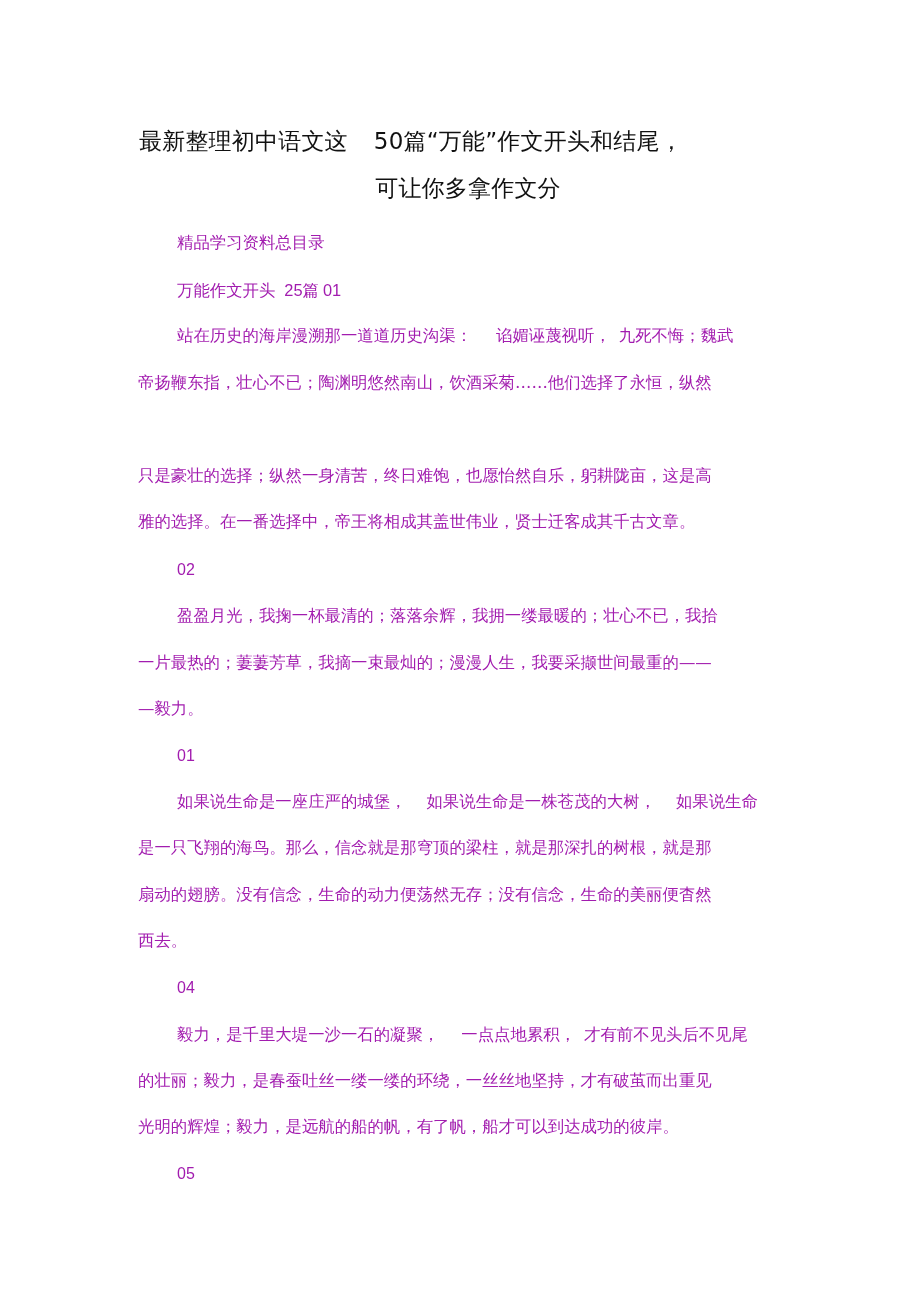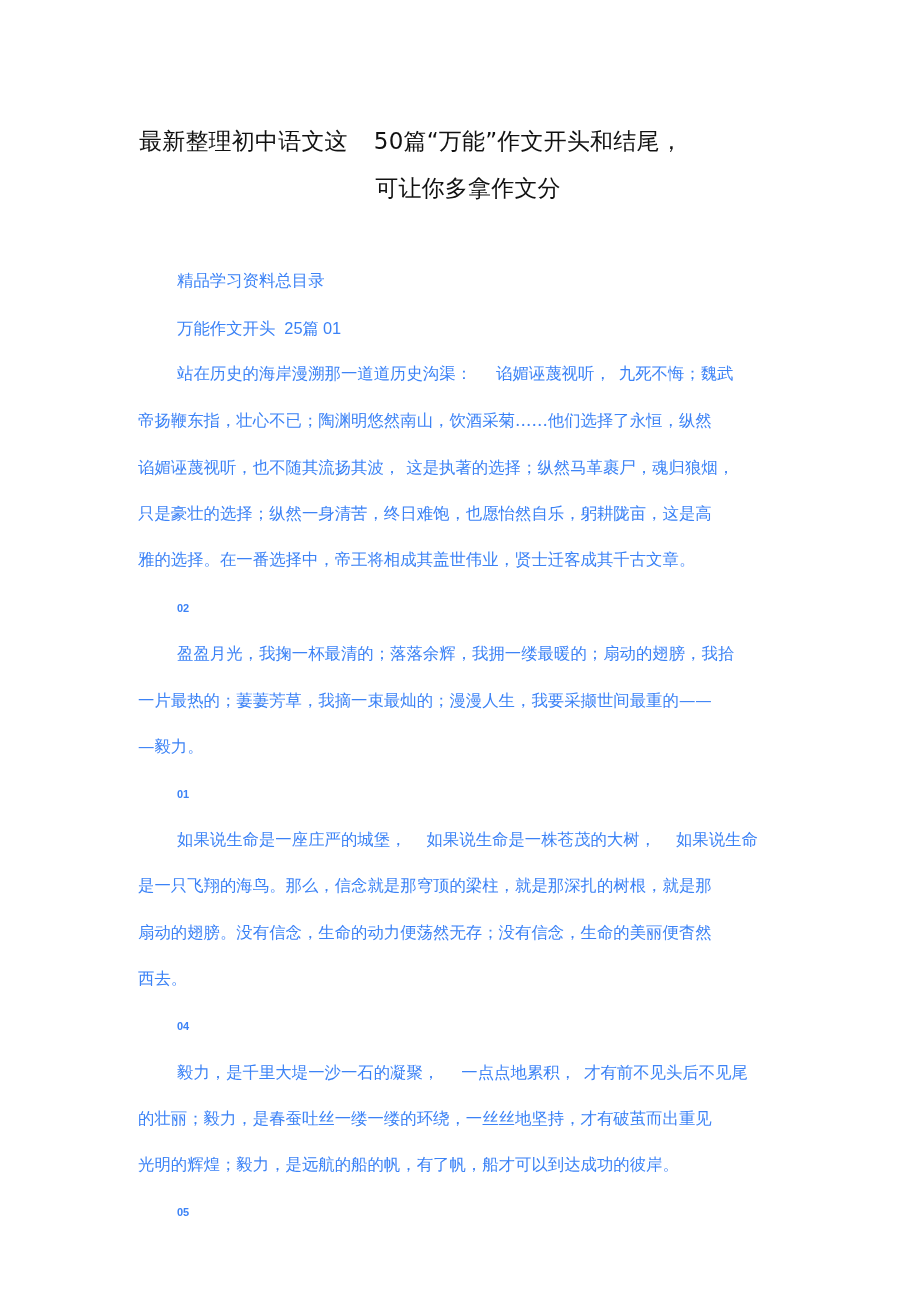--- a/index.html
+++ b/index.html
@@ -33,29 +33,27 @@
   .title-line.l1 { left: 139px; top: 125px; }
   .title-line.l2 { left: 0; width: 920px; text-align: center; top: 172px; padding-left: 8px; }
   .title-line .gap { display: inline-block; width: 26px; }
 
   .line {
     position: absolute;
     left: 138px;
     font-size: 16.4px;
     line-height: 22px;
     white-space: nowrap;
-    color: #3b82f6;
-    margin-top: 38px;
+    color: #a21caf;
   }
   .line.indent { left: 177px; }
   .line.num {
     left: 177px;
     font-family: "Liberation Sans", "DejaVu Sans", sans-serif;
-    font-size: 11px;
-    font-weight: bold;
+    font-size: 16px;
   }
   .line .sp { display: inline-block; }
   .sans { font-family: "Liberation Sans", "DejaVu Sans", sans-serif; }
 </style>
 </head>
 <body>
 
 <div class="page">
 
   <div class="title-line l1">
@@ -66,28 +64,25 @@
   <div class="line indent" style="top:230px;">精品学习资料总目录</div>
 
   <div class="line indent" style="top:277px;">
     <span>万能作文开头</span><span class="sp" style="width:9px"></span><span class="sans">25篇</span><span class="sp" style="width:4px"></span><span class="sans">01</span>
   </div>
 
   <div class="line indent" style="top:323px;">
     <span>站在历史的海岸漫溯那一道道历史沟渠：</span><span class="sp" style="width:24px"></span><span>谄媚诬蔑视听，</span><span class="sp" style="width:8px"></span><span>九死不悔；魏武</span>
   </div>
   <div class="line" style="top:370px;">帝扬鞭东指，壮心不已；陶渊明悠然南山，饮酒采菊……他们选择了永恒，纵然</div>
-  <div class="line" style="top:417px;">
-    <span>谄媚诬蔑视听，也不随其流扬其波，</span><span class="sp" style="width:6px"></span><span>这是执著的选择；纵然马革裹尸，魂归狼烟，</span>
-  </div>
   <div class="line" style="top:463px;">只是豪壮的选择；纵然一身清苦，终日难饱，也愿怡然自乐，躬耕陇亩，这是高</div>
   <div class="line" style="top:509px;">雅的选择。在一番选择中，帝王将相成其盖世伟业，贤士迁客成其千古文章。</div>
 
   <div class="line num" style="top:557px;">02</div>
-  <div class="line indent" style="top:603px;">盈盈月光，我掬一杯最清的；落落余辉，我拥一缕最暖的；扇动的翅膀，我拾</div>
+  <div class="line indent" style="top:603px;">盈盈月光，我掬一杯最清的；落落余辉，我拥一缕最暖的；壮心不已，我拾</div>
   <div class="line" style="top:650px;">一片最热的；萋萋芳草，我摘一束最灿的；漫漫人生，我要采撷世间最重的——</div>
   <div class="line" style="top:696px;">—毅力。</div>
 
   <div class="line num" style="top:743px;">01</div>
   <div class="line indent" style="top:789px;">
     <span>如果说生命是一座庄严的城堡，</span><span class="sp" style="width:20px"></span><span>如果说生命是一株苍茂的大树，</span><span class="sp" style="width:20px"></span><span>如果说生命</span>
   </div>
   <div class="line" style="top:835px;">是一只飞翔的海鸟。那么，信念就是那穹顶的梁柱，就是那深扎的树根，就是那</div>
   <div class="line" style="top:882px;">扇动的翅膀。没有信念，生命的动力便荡然无存；没有信念，生命的美丽便杳然</div>
   <div class="line" style="top:928px;">西去。</div>

